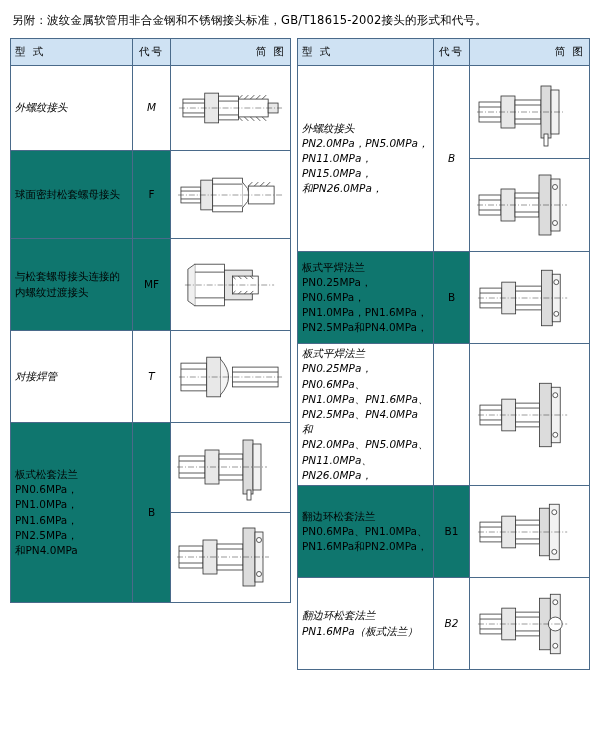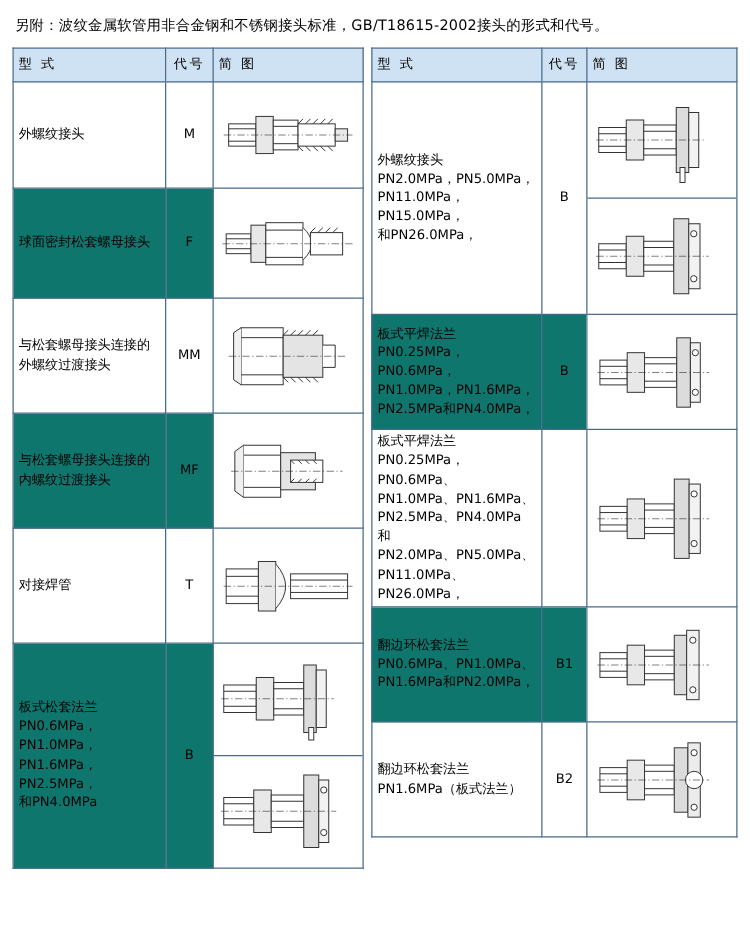--- a/index.html
+++ b/index.html
@@ -49,23 +49,23 @@
   thead th {
     background: #cfe2f3;
     text-align: center;
     font-weight: normal;
     height: 22px;
     font-size: 11px;
     letter-spacing: 2px;
   }
   .c-type { text-align: left; }
   .c-code { text-align: center; font-size: 11px; margin-left: 15px; }
-  .c-fig  { text-align: left; padding: 0; }
+  .c-fig  { text-align: right; padding: 0; }
   .row-yellow td { background: #0f766e; }
-  .row-white td { background: #ffffff; }
+  .row-white td { background: #ffffff; font-style: italic; }
   .cell-white { background: #ffffff !important; }
   .fig-holder {
     display: flex;
     align-items: center;
     justify-content: center;
     width: 100%;
     height: 100%;
   }
   svg { display: block; }
   .gap { width: 6px; }
@@ -136,41 +136,20 @@
                   <path d="M68 16 q14 13 0 26" fill="#fff"></path>
                   <rect x="74" y="20" width="26" height="18" fill="#fff"></rect>
                   <path d="M74 20 l4 -4 M80 20 l4 -4 M86 20 l4 -4 M92 20 l4 -4"></path>
                   <line x1="3" y1="29" x2="108" y2="29" stroke-dasharray="6 2 1 2" stroke-width="0.5"></line>
                 </g>
               </svg>
             </div>
           </td>
         </tr>
 
-        <tr class="row-white" style="height:92px;">
-          <td class="c-type">与松套螺母接头连接的外螺纹过渡接头</td>
-          <td class="c-code">MM</td>
-          <td class="c-fig">
-            <div class="fig-holder">
-              <svg width="112" height="70" viewBox="0 0 112 70">
-                <g fill="none" stroke="#333" stroke-width="0.8">
-                  <rect x="18" y="12" width="34" height="46" fill="#fff"></rect>
-                  <line x1="18" y1="20" x2="52" y2="20"></line>
-                  <line x1="18" y1="50" x2="52" y2="50"></line>
-                  <path d="M18 12 l-6 4 l0 38 l6 4" fill="#f0f0f0"></path>
-                  <rect x="52" y="18" width="32" height="34" fill="#e4e4e4"></rect>
-                  <path d="M52 18 l4 -4 M58 18 l4 -4 M64 18 l4 -4 M70 18 l4 -4 M76 18 l4 -4"></path>
-                  <path d="M52 52 l4 4 M58 52 l4 4 M64 52 l4 4 M70 52 l4 4 M76 52 l4 4"></path>
-                  <path d="M84 26 l10 0 l0 18 l-10 0" fill="#fff"></path>
-                  <line x1="8" y1="35" x2="102" y2="35" stroke-dasharray="6 2 1 2" stroke-width="0.5"></line>
-                </g>
-              </svg>
-            </div>
-          </td>
-        </tr>
 
         <tr class="row-yellow" style="height:92px;">
           <td class="c-type">与松套螺母接头连接的内螺纹过渡接头</td>
           <td class="c-code">MF</td>
           <td class="c-fig cell-white">
             <div class="fig-holder">
               <svg width="112" height="70" viewBox="0 0 112 70">
                 <g fill="none" stroke="#333" stroke-width="0.8">
                   <rect x="20" y="14" width="30" height="42" fill="#fff"></rect>
                   <line x1="20" y1="22" x2="50" y2="22"></line>

